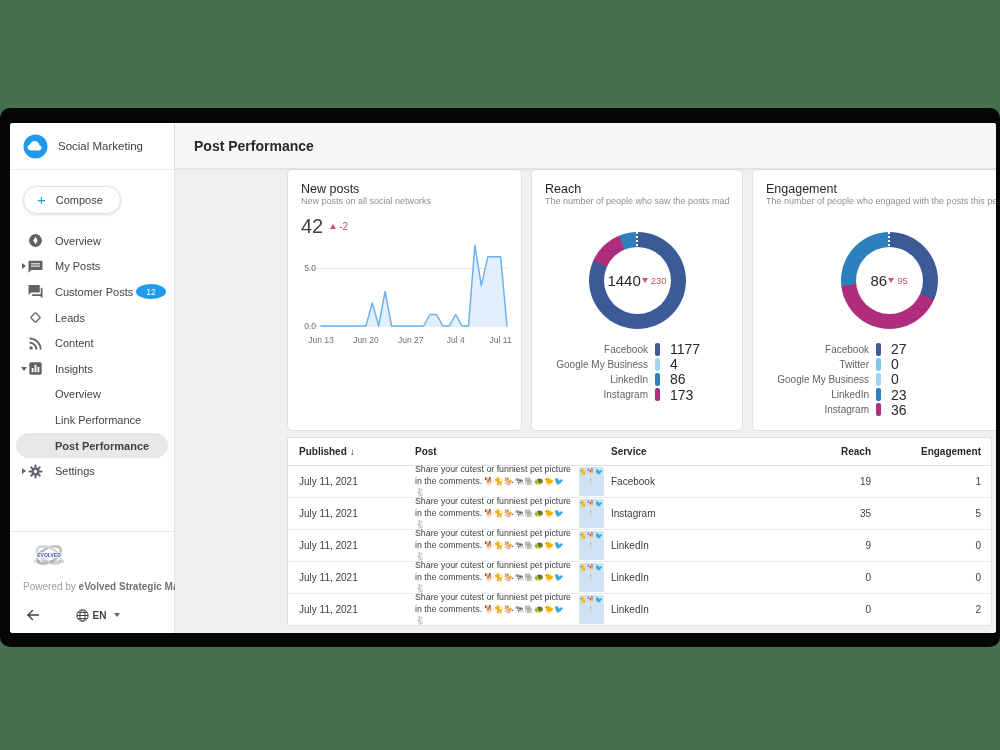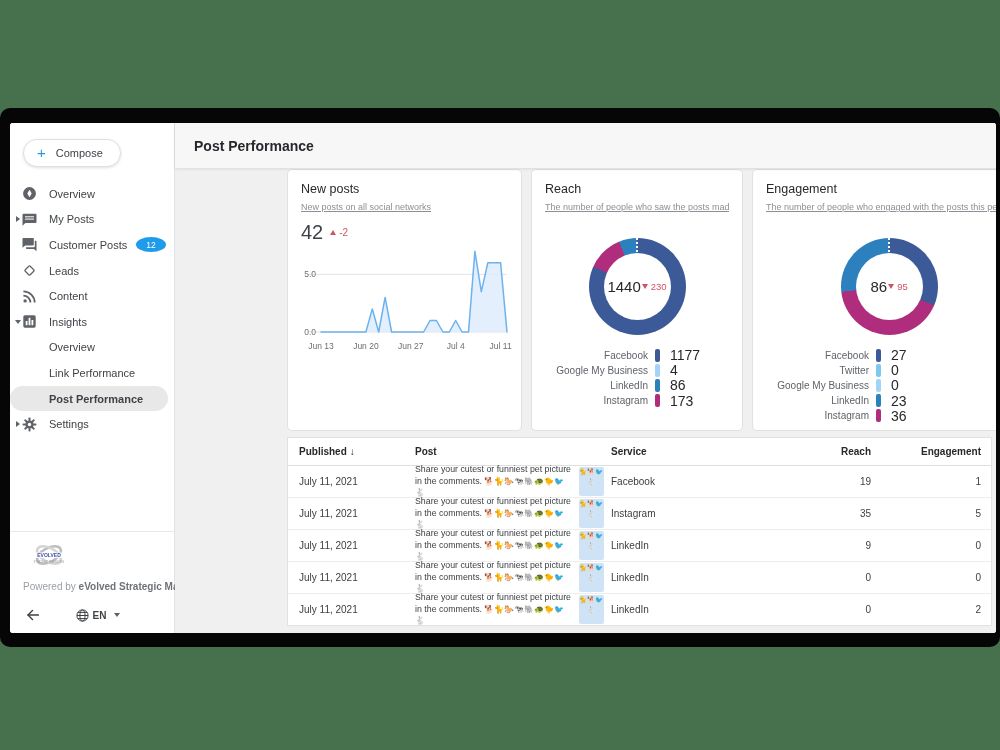--- a/index.html
+++ b/index.html
@@ -14,21 +14,21 @@
 
   
   .sidebar{width:165px;flex-shrink:0;background:#fff;border-right:1px solid #e3e3e3;display:flex;flex-direction:column;box-sizing:border-box;}
   .brand{height:46px;flex-shrink:0;border-bottom:1px solid #ededed;display:flex;align-items:center;gap:10px;padding:0 13px;}
   .brand-name{font-size:11.5px;color:#3f4347;}
   .compose-wrap{padding:16px 0 2px 13px;}
   .compose-btn{width:98px;height:28px;border:1px solid #e0e0e0;border-radius:15px;background:#fff;display:flex;align-items:center;gap:10px;padding:0 13px;box-sizing:border-box;box-shadow:0 1px 3px rgba(0,0,0,.12);cursor:pointer;}
   .compose-plus{color:#2199e8;font-size:15px;line-height:1;margin-top:-1px;}
   .compose-label{font-size:11px;color:#3f4347;}
   .nav{padding-top:12px;}
-  .nav-item{height:25.6px;display:flex;align-items:center;padding-left:12px;padding-right:8px;position:relative;cursor:pointer;}
+  .nav-item{height:25.6px;display:flex;align-items:center;padding-left:12px;padding-right:8px;position:relative;cursor:pointer;margin-left:6px;}
   .nav-arrow{position:absolute;left:3px;width:9px;display:flex;justify-content:center;}
   .tri-right{width:0;height:0;border-left:4.5px solid #5f6368;border-top:3.5px solid transparent;border-bottom:3.5px solid transparent;}
   .tri-down{width:0;height:0;border-top:4.5px solid #5f6368;border-left:3.5px solid transparent;border-right:3.5px solid transparent;}
   .nav-icon{width:15px;height:15px;display:flex;margin-right:12px;flex-shrink:0;}
   .nav-label{font-size:11px;color:#3f4347;white-space:nowrap;}
   .nav-item.indented{padding-left:39px;}
   .nav-item.selected{background:#e8e8e9;border-radius:14px;margin-right:6px;}
   .nav-item.selected .nav-label{font-weight:bold;}
   .nav-badge{margin-left:auto;background:#1e9be9;color:#fff;width:30px;height:15px;border-radius:50%;font-size:8.5px;display:flex;align-items:center;justify-content:center;}
   .sidebar-bottom{margin-top:auto;}
@@ -45,21 +45,21 @@
   
   .main{flex:1;display:flex;flex-direction:column;background:#f0f0f1;min-width:0;}
   .main-header{height:45px;flex-shrink:0;background:#f7f7f8;box-shadow:0 1px 3px rgba(0,0,0,.10);display:flex;align-items:center;padding:0 19px;font-size:14px;font-weight:bold;color:#26282b;position:relative;z-index:2;}
   .content{flex:1;padding:1px 4px 0 112px;}
   .cards{display:flex;gap:9px;}
   .card{background:#fff;border:1px solid #e1e1e1;height:262px;box-sizing:border-box;padding:12px 13px;border-radius:5px;}
   .card-line{width:235px;flex-shrink:0;}
   .card-reach{width:212px;flex-shrink:0;}
   .card-eng{flex:1;}
   .card-title{font-size:12.5px;color:#26282b;}
-  .card-sub{font-size:9px;color:#8b9095;margin-top:6px;white-space:nowrap;overflow:hidden;text-decoration:underline;}
+  .card-sub{font-size:9px;color:#8b9095;white-space:nowrap;overflow:hidden;}
   .big-row{display:flex;align-items:center;gap:7px;margin-top:9px;}
   .big-num{font-size:20px;color:#3f4347;}
   .delta{display:flex;align-items:center;gap:3px;font-size:10px;color:#cf5364;}
   .delta-up{width:0;height:0;border-bottom:5px solid #cf5364;border-left:3.5px solid transparent;border-right:3.5px solid transparent;}
   .delta-down{width:0;height:0;border-top:5px solid #cf5364;border-left:3.5px solid transparent;border-right:3.5px solid transparent;}
   .line-chart{margin-top:2px;}
   .donut-wrap{display:flex;justify-content:center;margin-top:26px;}
   .donut{width:97px;height:97px;border-radius:50%;position:relative;}
   .donut-tick{position:absolute;left:calc(50% - 1px);top:0;width:2px;height:16px;background:repeating-linear-gradient(180deg,#fff 0 2px,transparent 2px 4px);}
   .donut-hole{position:absolute;inset:15px;background:#fff;border-radius:50%;display:flex;align-items:center;justify-content:center;gap:1px;}
@@ -88,20 +88,29 @@
   .evologo-band{font-size:5px;}
 </style>
 </head>
 <body>
 
 <div class="bg-frame"></div>
 
 <div class="app">
 
   <div class="sidebar">
+    <div class="brand">
+      <span style="display:flex;">
+        <svg width="25" height="25" viewBox="0 0 26 26">
+          <circle cx="13" cy="13" r="12.5" fill="#2199e8"></circle>
+          <path d="M8.6 17.2c-2.2 0-3.8-1.4-3.8-3.2 0-1.5 1.1-2.7 2.7-3 .4-2.1 2.3-3.6 4.6-3.6 2.6 0 4.7 1.9 4.9 4.3 1.3.2 2.3 1.3 2.3 2.6 0 1.6-1.4 2.9-3.1 2.9z" fill="#fff"></path>
+        </svg>
+      </span>
+      <span class="brand-name">Social Marketing</span>
+    </div>
 
     <div class="compose-wrap">
       <div class="compose-btn">
         <span class="compose-plus">+</span>
         <span class="compose-label">Compose</span>
       </div>
     </div>
 
     <div class="nav" id="nav">
         <div class="nav-item">

